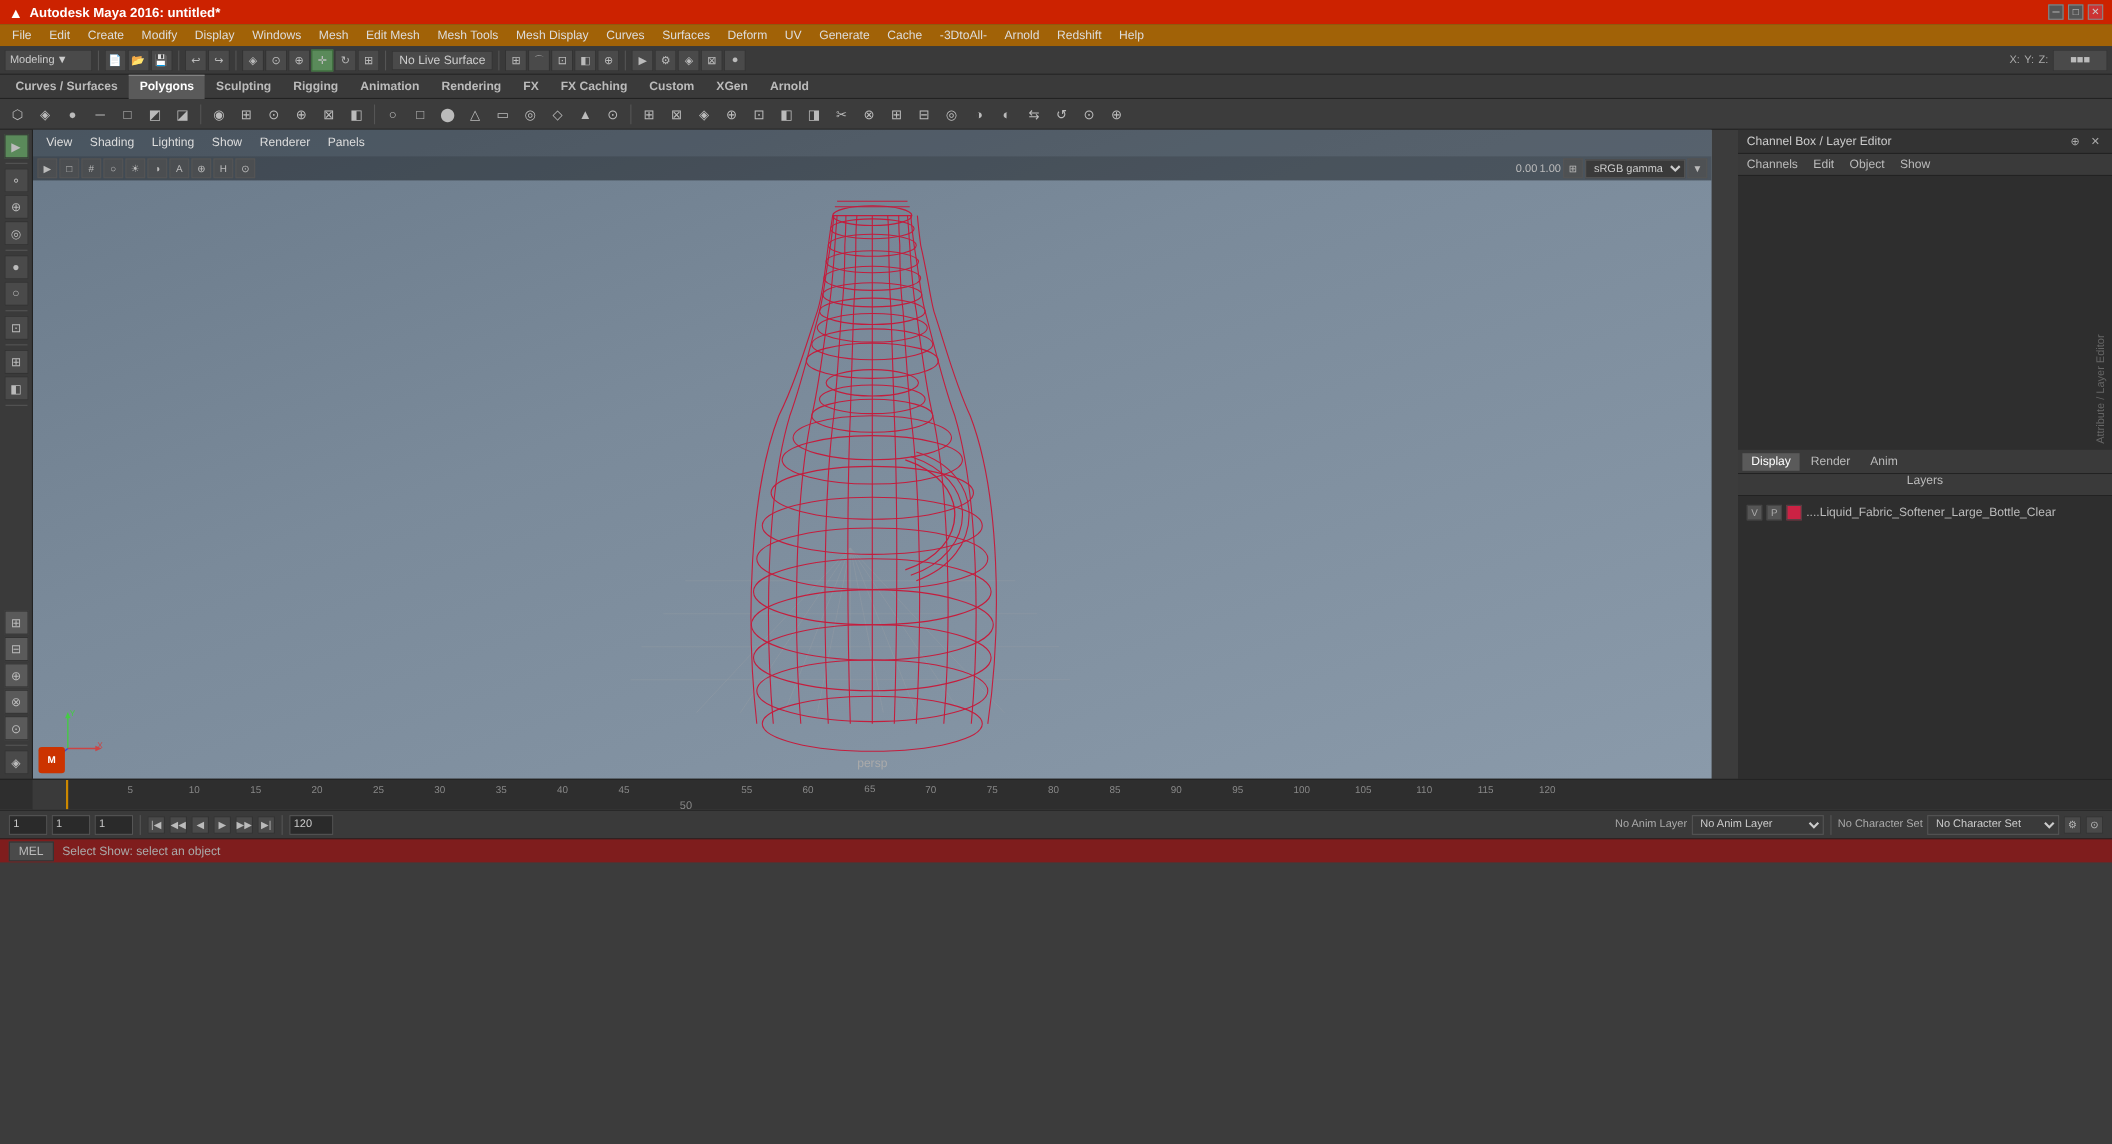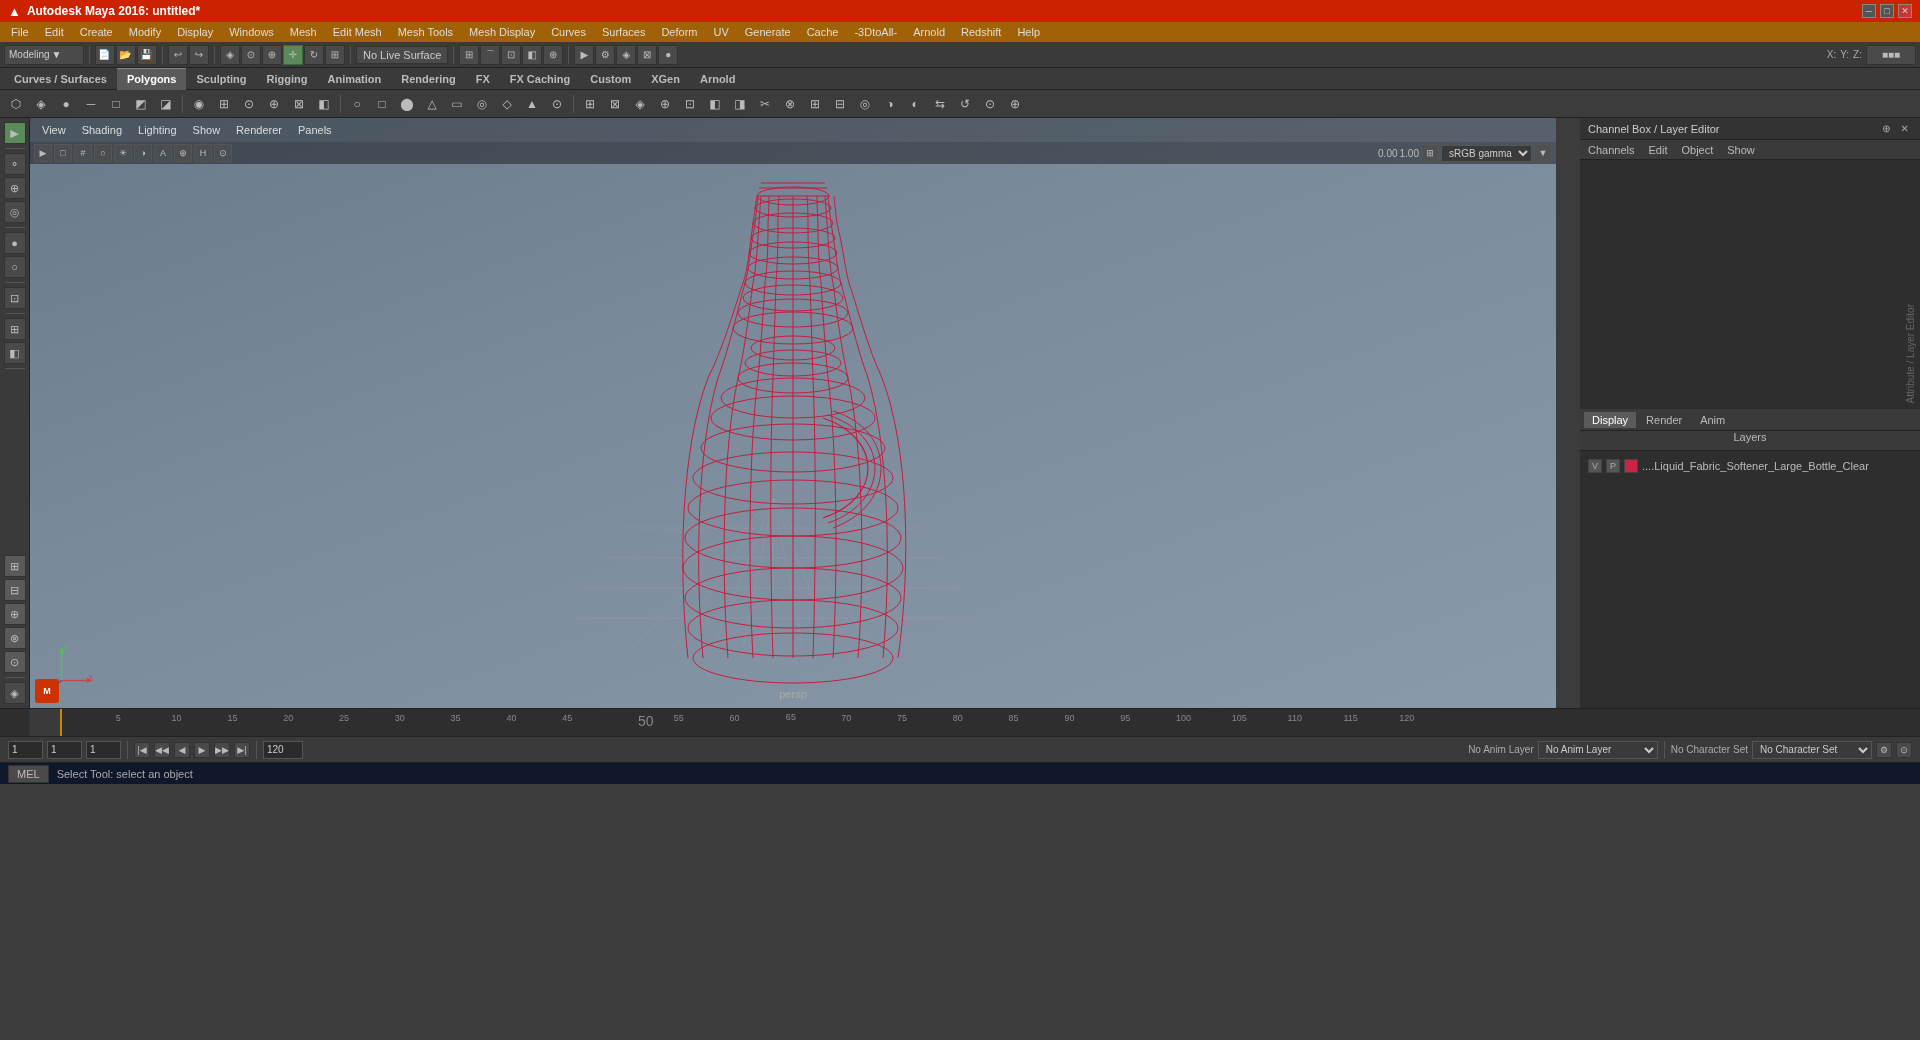--- a/index.html
+++ b/index.html
@@ -503,21 +503,21 @@
 
     <div style="position:absolute;top:4px;left:3%;font-size:9px;color:#888;">5</div>
     <div style="position:absolute;top:4px;left:6%;font-size:9px;color:#888;">10</div>
     <div style="position:absolute;top:4px;left:9%;font-size:9px;color:#888;">15</div>
     <div style="position:absolute;top:4px;left:12%;font-size:9px;color:#888;">20</div>
     <div style="position:absolute;top:4px;left:15%;font-size:9px;color:#888;">25</div>
     <div style="position:absolute;top:4px;left:18%;font-size:9px;color:#888;">30</div>
     <div style="position:absolute;top:4px;left:21%;font-size:9px;color:#888;">35</div>
     <div style="position:absolute;top:4px;left:24%;font-size:9px;color:#888;">40</div>
     <div style="position:absolute;top:4px;left:27%;font-size:9px;color:#888;">45</div>
-    <div style="position:absolute;top:4px;left:30%;font-size:14px;color:#888;margin-left:20px;">50</div>
+    <div style="position:absolute;top:18px;left:30%;font-size:10px;color:#888;">50</div>
     <div style="position:absolute;top:4px;left:33%;font-size:9px;color:#888;">55</div>
     <div style="position:absolute;top:4px;left:36%;font-size:9px;color:#888;">60</div>
     <div style="position:absolute;top:4px;left:39%;font-size:9px;color:#888;font-family:Liberation Mono, monospace;">65</div>
     <div style="position:absolute;top:4px;left:42%;font-size:9px;color:#888;">70</div>
     <div style="position:absolute;top:4px;left:45%;font-size:9px;color:#888;">75</div>
     <div style="position:absolute;top:4px;left:48%;font-size:9px;color:#888;">80</div>
     <div style="position:absolute;top:4px;left:51%;font-size:9px;color:#888;">85</div>
     <div style="position:absolute;top:4px;left:54%;font-size:9px;color:#888;">90</div>
     <div style="position:absolute;top:4px;left:57%;font-size:9px;color:#888;">95</div>
     <div style="position:absolute;top:4px;left:60%;font-size:9px;color:#888;">100</div>
@@ -560,16 +560,16 @@
   <div class="bc-sep"></div>
 
   <span class="bc-label">No Character Set</span>
   <select class="bc-select" style="width:120px;">
     <option>No Character Set</option>
   </select>
   <div class="anim-btn">⚙</div>
   <div class="anim-btn">⊙</div>
 </div>
 
-<div id="status-bar" style="width:100%; height:22px; background:#0f172a; display:flex; align-items:center; padding:0 8px; gap:8px; border-top:1px solid #222;">
+<div id="status-bar" style="width:100%; height:22px; background:#7f1d1d; display:flex; align-items:center; padding:0 8px; gap:8px; border-top:1px solid #222;">
   <span class="status-mode">MEL</span>
-  <span class="status-text">Select Tool: select an object</span>
+  <span class="status-text">Select Show: select an object</span>
 </div>
 
 </body></html>

